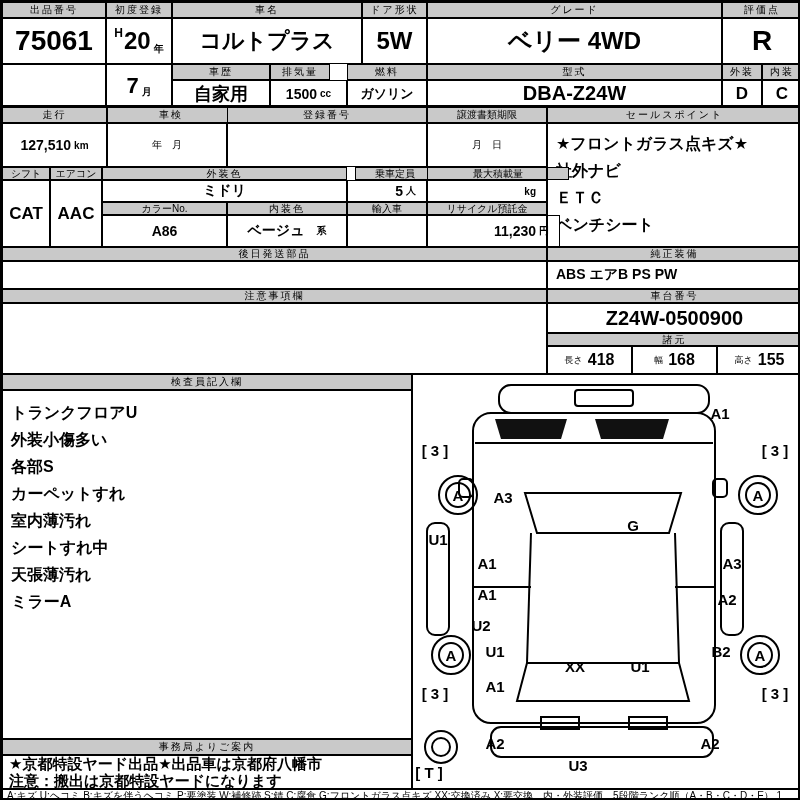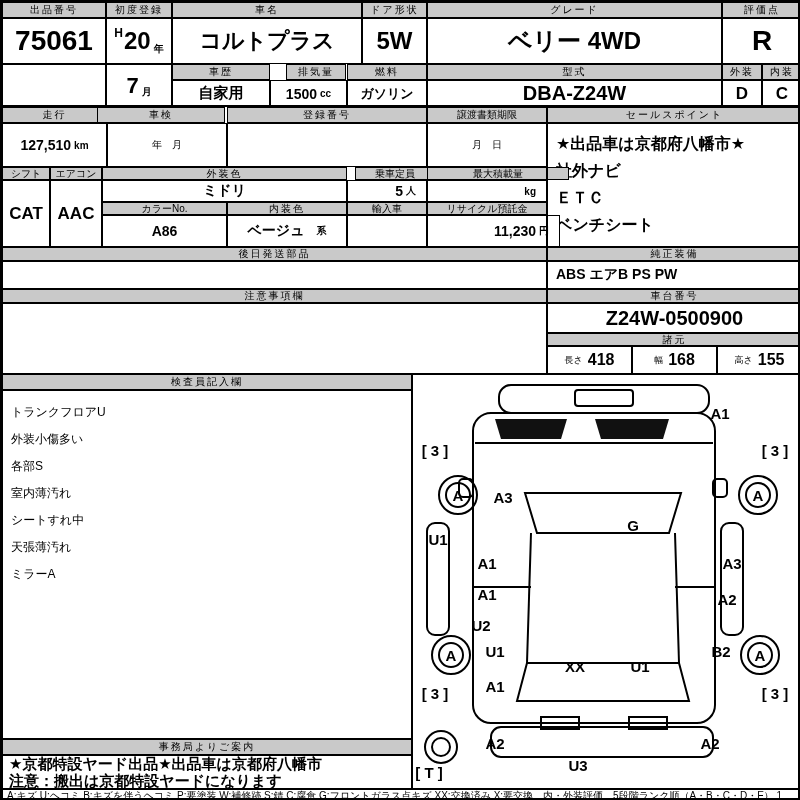--- a/index.html
+++ b/index.html
@@ -3,31 +3,31 @@
 <meta charset="utf-8">
 <style>
   * { margin:0; padding:0; box-sizing:border-box; }
   body { background:#888; font-family:"Liberation Sans","DejaVu Sans",sans-serif; color:#000; }
   .sheet { position:relative; width:800px; height:800px; background:#fff; border:2px solid #000; overflow:hidden; }
   .cell { position:absolute; border:1px solid #000; display:flex; align-items:center; justify-content:center; overflow:hidden; background:#fff; }
   .hd { background:#c9c9c9; font-size:10px; letter-spacing:2px; line-height:1; font-weight:normal; }
   .hd.tight { letter-spacing:0; }
   .val { font-weight:bold; }
   .v28{font-size:28px} .v24{font-size:24px} .v22{font-size:22px} .v20{font-size:20px}
-  .v18{font-size:15px} .v17{font-size:17px} .v16{font-size:14px} .v14{font-size:14px} .v13{font-size:13px}
+  .v18{font-size:18px} .v17{font-size:17px} .v16{font-size:14px} .v14{font-size:14px} .v13{font-size:13px}
   .unit { font-size:10px; font-weight:bold; margin-left:3px; }
   .era { font-size:12px; font-weight:bold; align-self:flex-start; margin-top:7px; margin-right:1px; }
   .low { align-self:flex-end; margin-bottom:7px; }
   .right { justify-content:flex-end; padding-right:10px; }
   .leftal { justify-content:flex-start; padding-left:8px; }
   .smalltxt { font-size:10px; font-weight:normal; }
   .sp-box { flex-direction:column; align-items:flex-start; justify-content:flex-start; padding:6px 8px; }
   .sp-line { font-size:16px; font-weight:bold; line-height:27px; white-space:nowrap; }
   .notes-box { flex-direction:column; align-items:flex-start; justify-content:flex-start; padding:8px 8px; }
-  .note-line { font-size:12px; font-weight:normal; line-height:27px; white-space:nowrap; }
+  .note-line { font-size:16px; font-weight:bold; line-height:27px; white-space:nowrap; }
   .office-box { flex-direction:column; align-items:flex-start; justify-content:center; padding:0 6px; }
   .office-line { font-size:15px; font-weight:bold; line-height:17px; white-space:nowrap; }
   .legend-bar { font-size:10px; font-weight:normal; justify-content:flex-start; padding-left:4px; white-space:nowrap; letter-spacing:0; }
   .dim-name { font-size:9px; margin-right:5px; }
   .dim-val { font-size:16px; font-weight:bold; }
   .diagram { position:absolute; left:410px; top:372px; width:390px; height:415px; border:1px solid #000; background:#fff; }
   .dg-labels { position:absolute; left:0; top:0; width:100%; height:100%; }
   .dg-label { position:absolute; transform:translate(-50%,-50%); font-size:15px; font-weight:bold; white-space:nowrap; }
   .thick { position:absolute; background:#000; }
   svg.car { position:absolute; left:0; top:0; }
@@ -60,21 +60,21 @@
 
   <div class="cell hd" style="left:425px;top:0;width:295px;height:16px">グレード</div>
   <div class="cell val v24" style="left:425px;top:16px;width:295px;height:46px">ベリー 4WD</div>
 
   <div class="cell hd" style="left:720px;top:0;width:80px;height:16px">評価点</div>
   <div class="cell val v28" style="left:720px;top:16px;width:80px;height:46px">R</div>
 
   <div class="cell hd" style="left:170px;top:62px;width:98px;height:16px">車歴</div>
   <div class="cell val v18" style="left:170px;top:78px;width:98px;height:27px">自家用</div>
 
-  <div class="cell hd" style="left:284px;top:62px;width:60px;height:16px">排気量</div>
+  <div class="cell hd" style="left:268px;top:62px;width:60px;height:16px">排気量</div>
   <div class="cell val" style="left:268px;top:78px;width:77px;height:27px">
     <span class="v16">1500</span>
     <span class="unit">cc</span>
   </div>
 
   <div class="cell hd" style="left:345px;top:62px;width:80px;height:16px">燃料</div>
   <div class="cell val v13" style="left:345px;top:78px;width:80px;height:27px">ガソリン</div>
 
   <div class="cell hd" style="left:425px;top:62px;width:295px;height:16px">型式</div>
   <div class="cell val v20" style="left:425px;top:78px;width:295px;height:27px">DBA-Z24W</div>
@@ -83,32 +83,32 @@
   <div class="cell hd" style="left:760px;top:62px;width:40px;height:16px">内装</div>
   <div class="cell val v17" style="left:720px;top:78px;width:40px;height:27px">D</div>
   <div class="cell val v17" style="left:760px;top:78px;width:40px;height:27px">C</div>
 
   <div class="cell hd" style="left:0;top:105px;width:105px;height:16px">走行</div>
   <div class="cell val" style="left:0;top:121px;width:105px;height:44px">
     <span class="v16">127,510</span>
     <span class="unit">km</span>
   </div>
 
-  <div class="cell hd" style="left:95px;top:105px;width:128px;height:16px">車検</div>
+  <div class="cell hd" style="left:105px;top:105px;width:128px;height:16px">車検</div>
   <div class="cell smalltxt" style="left:105px;top:121px;width:120px;height:44px">年　月</div>
 
   <div class="cell hd" style="left:225px;top:105px;width:200px;height:16px">登録番号</div>
   <div class="cell" style="left:225px;top:121px;width:200px;height:44px"></div>
 
   <div class="cell hd tight" style="left:425px;top:105px;width:120px;height:16px">譲渡書類期限</div>
   <div class="cell smalltxt" style="left:425px;top:121px;width:120px;height:44px">月　日</div>
 
   <div class="cell hd" style="left:545px;top:105px;width:255px;height:16px">セールスポイント</div>
   <div class="cell sp-box" style="left:545px;top:121px;width:255px;height:124px">
-      <div class="sp-line">★出品車は京都府八幡市★</div>
+      <div class="sp-line">★フロントガラス点キズ★</div>
       <div class="sp-line">社外ナビ</div>
       <div class="sp-line">ＥＴＣ</div>
       <div class="sp-line">ベンチシート</div>
     </div>
   <div class="cell hd" style="left:545px;top:245px;width:255px;height:14px">純正装備</div>
   <div class="cell val v16 leftal" style="left:545px;top:259px;width:255px;height:28px">ABS エアB PS PW</div>
 
   <div class="cell hd tight" style="left:0;top:165px;width:48px;height:13px">シフト</div>
   <div class="cell hd tight" style="left:48px;top:165px;width:52px;height:13px">エアコン</div>
   <div class="cell val v17" style="left:0;top:178px;width:48px;height:67px">CAT</div>
@@ -168,20 +168,21 @@
   <div class="cell" style="left:715px;top:344px;width:85px;height:28px">
     <span class="dim-name">高さ</span>
     <span class="dim-val">155</span>
   </div>
 
   <div class="cell hd" style="left:0;top:372px;width:410px;height:16px">検査員記入欄</div>
   <div class="cell notes-box" style="left:0;top:388px;width:410px;height:349px">
       <div class="note-line">トランクフロアU</div>
       <div class="note-line">外装小傷多い</div>
       <div class="note-line">各部S</div>
+      <div class="note-line">カーペットすれ</div>
       <div class="note-line">室内薄汚れ</div>
       <div class="note-line">シートすれ中</div>
       <div class="note-line">天張薄汚れ</div>
       <div class="note-line">ミラーA</div>
     </div>
 
   <div class="cell hd" style="left:0;top:737px;width:410px;height:16px">事務局よりご案内</div>
   <div class="cell office-box" style="left:0;top:753px;width:410px;height:34px">
     <div class="office-line">★京都特設ヤード出品★出品車は京都府八幡市</div>
     <div class="office-line">注意：搬出は京都特設ヤードになります</div>

